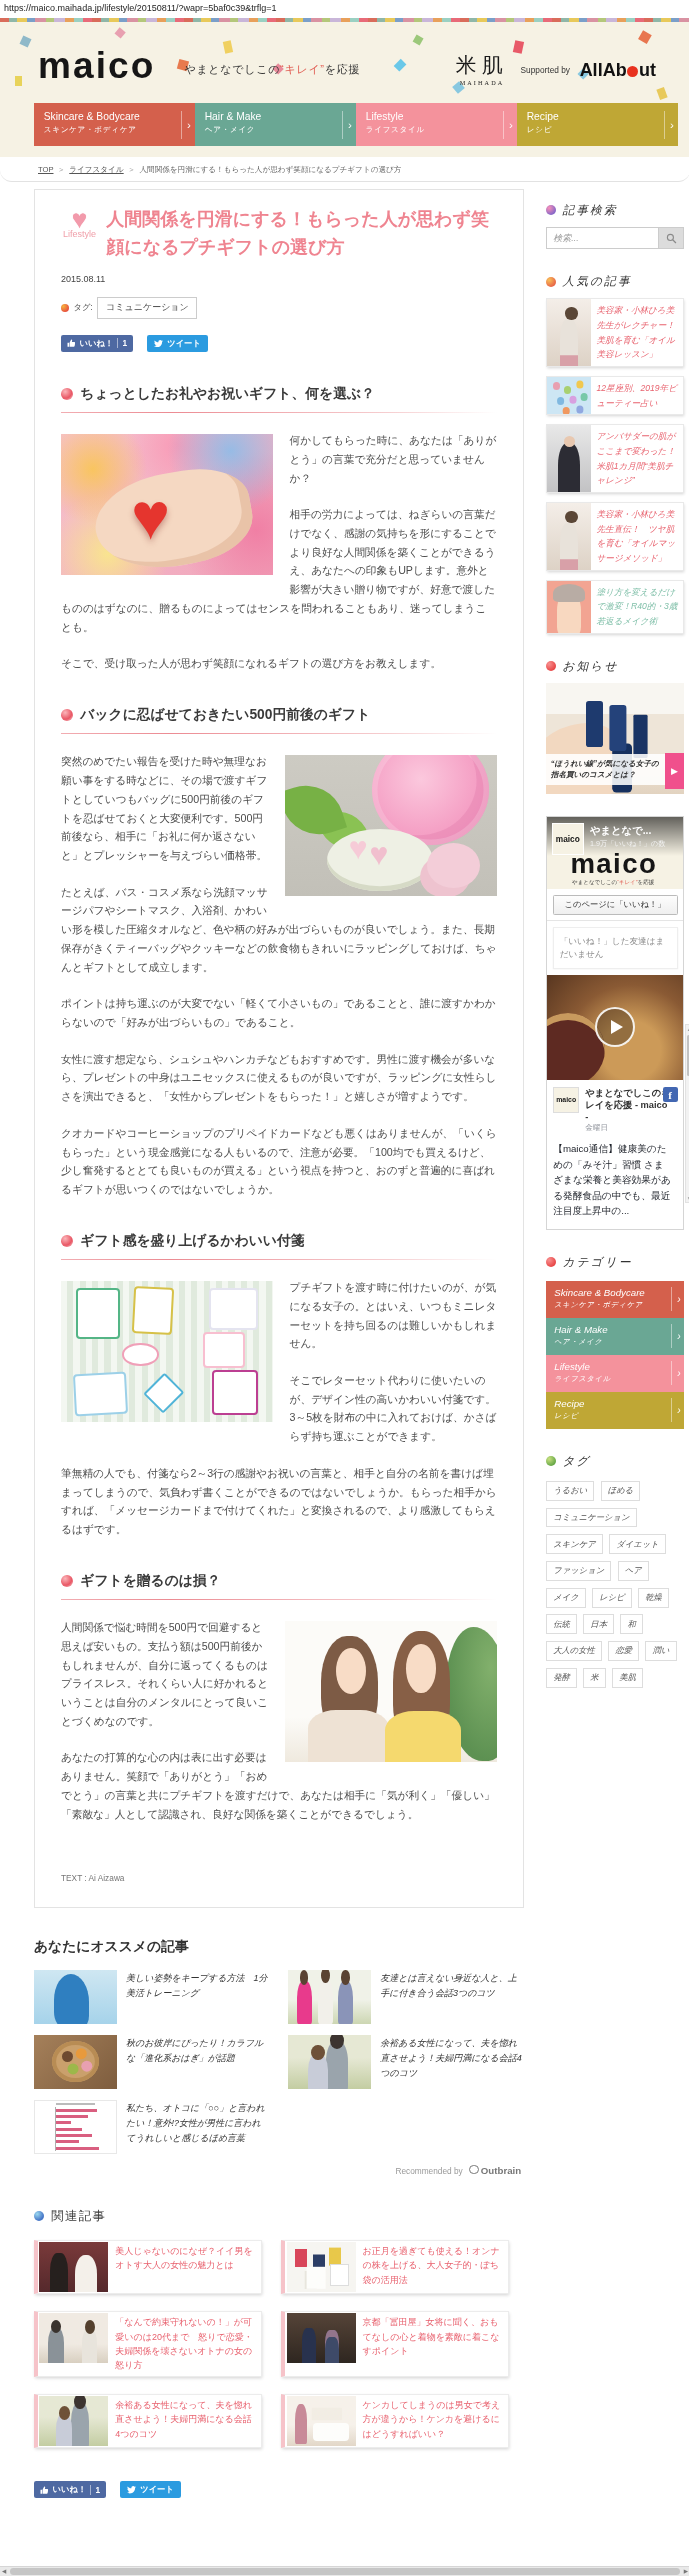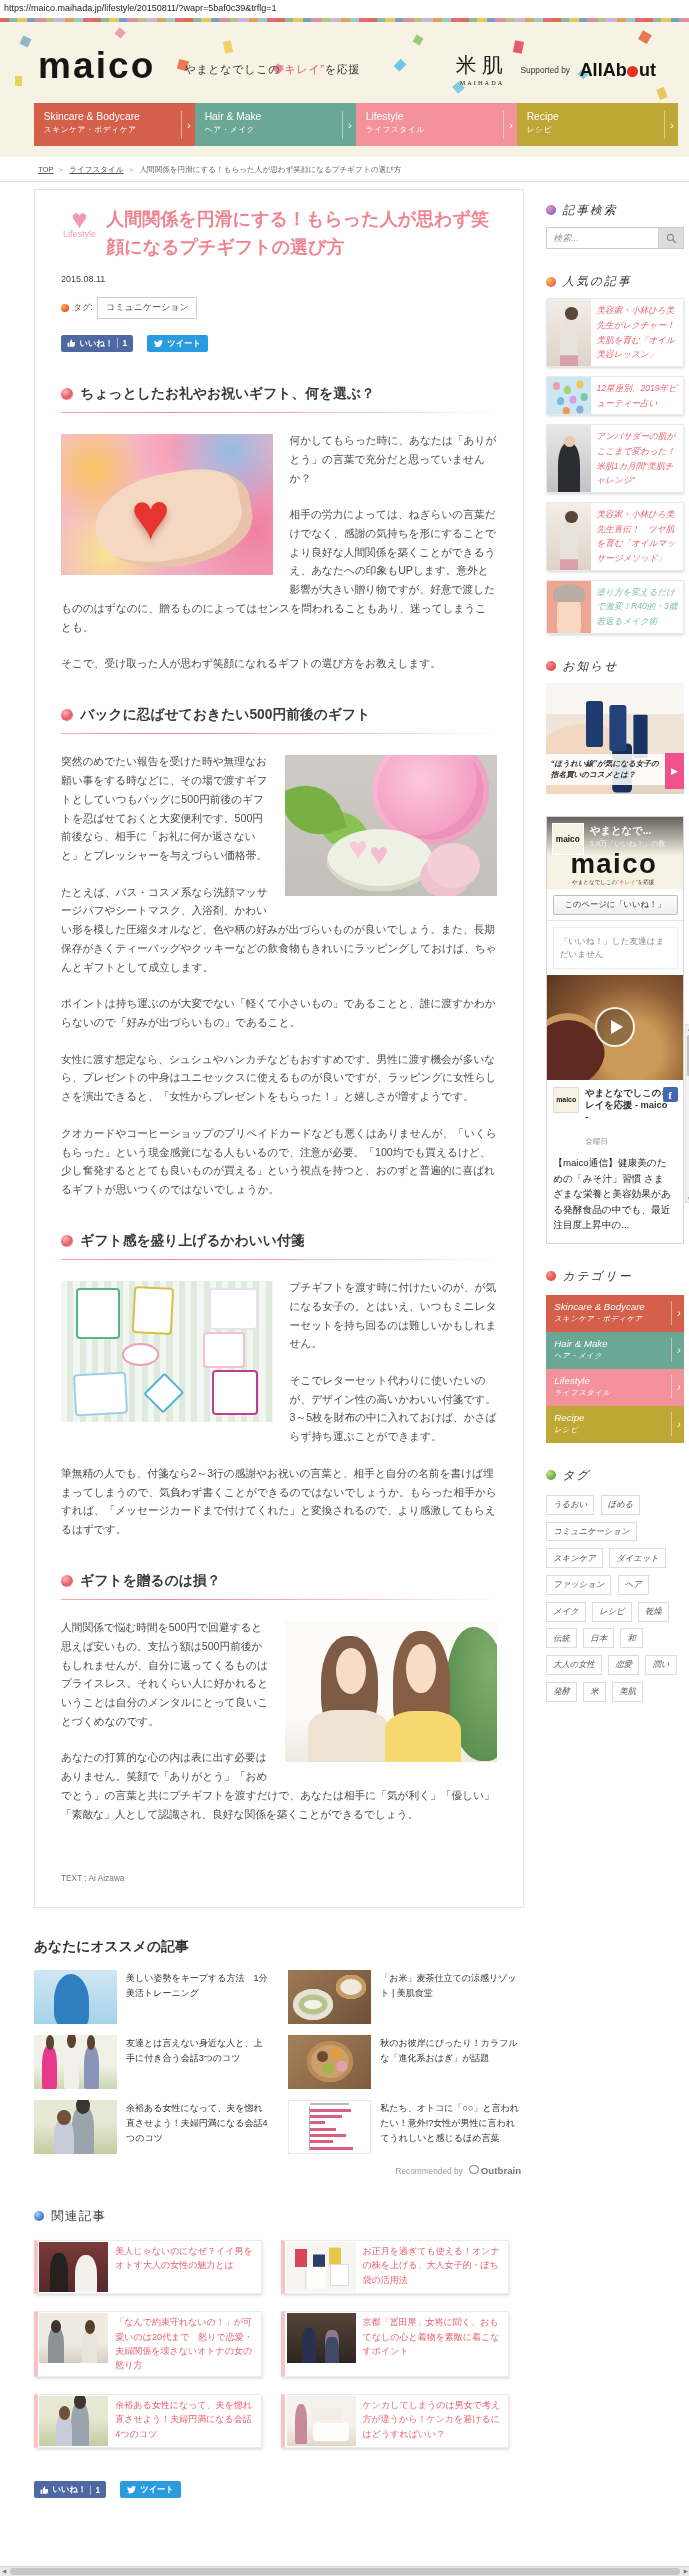--- a/index.html
+++ b/index.html
@@ -48,21 +48,21 @@
 .nav-item{width:161px;height:43px;color:#fff;padding:7.6px 9.7px;position:relative;cursor:pointer;}
 .nav-item .en{font-size:10.3px;}
 .nav-item .ja{font-size:7.6px;margin-top:3.4px;letter-spacing:0.7px;}
 .nav-item .chev{position:absolute;right:4.1px;top:7.6px;bottom:7.6px;border-left:0.7px solid rgba(255,255,255,.45);padding-left:5.5px;display:flex;align-items:center;font-size:11.7px;color:rgba(255,255,255,.95);}
 .c-red{background:#d4604c;}
 .c-teal{background:#6aa794;}
 .c-pink{background:#f4929c;}
 .c-mustard{background:#bfa735;}
 
 
-.breadcrumb{padding:7.6px 13.8px 6.2px 38px;font-size:7.6px;color:#666;border-bottom:0.7px solid #e2e2e2;}
+.breadcrumb{padding:7.6px 13.8px 6.2px 38px;font-size:7.6px;color:#666;border-bottom:0.7px solid #e2e2e2;border-radius:12px;}
 .breadcrumb a{color:#555;text-decoration:underline;cursor:pointer;}
 .breadcrumb .sep{margin:0 4.1px;color:#999;}
 
 
 .layout{display:flex;padding-left:34px;}
 .main{width:490px;}
 .sidebar{width:138px;margin-left:22px;padding-top:20.7px;}
 
 
 .article-box{border:0.7px solid #e3e3e3;margin-top:6.9px;padding:16.5px 26px 23.4px;}
@@ -120,21 +120,21 @@
 .art-women .w1h{position:absolute;left:17%;top:11%;width:27%;height:72%;background:#7d5b45;border-radius:45% 45% 40% 40%;}
 .art-women .w1f{position:absolute;left:24%;top:19%;width:14%;height:33%;background:#f8dcc6;border-radius:50%;}
 .art-women .w1b{position:absolute;left:11%;top:63%;width:38%;height:37%;background:#eee2d4;border-radius:35% 35% 0 0;}
 .art-women .w2h{position:absolute;left:51%;top:7%;width:27%;height:80%;background:#875f46;border-radius:45% 45% 35% 35%;}
 .art-women .w2f{position:absolute;left:57%;top:16%;width:14%;height:35%;background:#f8dcc6;border-radius:50%;}
 .art-women .w2b{position:absolute;left:47%;top:64%;width:36%;height:36%;background:#f5d96e;border-radius:38% 38% 0 0;}
 
 
 .rec-section{margin-top:30px;}
 .rec-h{font-size:13.8px;font-weight:bold;color:#333;}
-.rec-grid{display:grid;grid-template-columns:235px 235px;column-gap:19.3px;row-gap:11px;margin-top:13.8px;}
+.rec-grid{display:grid;grid-template-columns:235px 235px;column-gap:19.3px;row-gap:11px;margin-top:13.8px;font-style:italic;}
 .rec-item{display:flex;gap:9px;cursor:pointer;}
 .th{width:83px;height:54px;flex:none;position:relative;overflow:hidden;}
 .rec-title{font-size:9px;color:#333;line-height:1.65;padding-top:1.4px;}
 .th-posture{background:linear-gradient(180deg,#cfe7f2,#a6d3ea);}
 .th-posture:before{content:"";position:absolute;left:24%;top:8%;width:42%;height:100%;background:#2f7fc0;border-radius:48% 52% 22% 30%;}
 .th-risotto{background:linear-gradient(135deg,#9c7a55,#6e5138);}
 .th-risotto:before{content:"";position:absolute;left:6%;bottom:6%;width:48%;height:58%;background:#f4f2ec;border-radius:50%;box-shadow:inset 0 0 0 5.5px #e6e2d6,inset 0 0 0 11px #b6c48a;}
 .th-risotto:after{content:"";position:absolute;right:6%;top:10%;width:36%;height:44%;background:#efe9de;border-radius:50%;box-shadow:inset 0 0 0 4.1px #c89a5e;}
 .th-friends{background:linear-gradient(180deg,#f0f2e8 0 55%,#ccd6b2);}
 .th-friends .f1{position:absolute;left:10%;top:22%;width:18%;height:78%;background:#e83a8c;border-radius:40% 40% 10% 10%;}
@@ -232,21 +232,21 @@
 .fb-like-row{padding:5.5px;border-bottom:0.7px solid #e5e5e5;}
 .fb-like-btn{border:0.7px solid #bbb;background:linear-gradient(#fdfdfd,#efefef);font-size:8.3px;color:#333;padding:3.4px 2.8px;text-align:center;cursor:pointer;border-radius:1.4px;}
 .fb-friends{margin:6.2px 5.5px;border:0.7px solid #eee;background:#fff;color:#8a8a8a;font-size:8.6px;line-height:1.5;padding:6.9px 6.2px;box-shadow:0 0.7px 1.4px rgba(0,0,0,.08);}
 .fb-video{height:105px;position:relative;overflow:hidden;background:radial-gradient(circle at 62% 72%,#cc9a58 0 26%,#8a5a34 58%,#583620);}
 .fb-video:before{content:"";position:absolute;left:-12%;top:36%;width:55%;height:70%;background:#5e2a22;border-radius:50%;box-shadow:inset 0 6.9px 0 #c89a5e;}
 .play-circle{position:absolute;left:50%;top:50%;transform:translate(-50%,-50%);width:40px;height:40px;border:2.1px solid rgba(255,255,255,.9);border-radius:50%;background:rgba(40,30,20,.35);display:flex;align-items:center;justify-content:center;cursor:pointer;}
 .play-tri{width:0;height:0;border-left:12.4px solid #fff;border-top:7.6px solid transparent;border-bottom:7.6px solid transparent;margin-left:3.4px;}
 .fb-post{padding:6.9px 11px 9.7px 6.2px;position:relative;}
 .fb-post-avatar{width:26px;height:26px;background:#f6f2e4;border:0.7px solid #ddd;float:left;font-size:6.9px;font-weight:bold;color:#161616;display:flex;align-items:center;justify-content:center;}
 .fb-post-name{margin-left:32px;font-size:9.3px;font-weight:bold;color:#333;line-height:1.3;}
-.fb-post-time{margin-left:32px;font-size:7.6px;color:#90949c;margin-top:14px;}
+.fb-post-time{margin-left:32px;font-size:7.6px;color:#90949c;margin-top:0;}
 .fb-icon-sm{position:absolute;right:5.5px;top:6.9px;width:15px;height:15px;background:#4267b2;border-radius:2.1px;color:#fff;font-weight:bold;font-family:"Liberation Serif",serif;font-size:11px;text-align:center;line-height:16px;}
 .fb-post-text{clear:both;padding-top:8.3px;font-size:9.7px;color:#1d2129;line-height:1.6;max-height:103px;overflow:hidden;}
 .fb-scrollbar{position:absolute;right:-8.3px;top:207px;width:6.2px;height:179px;background:#f2f2f2;border:0.7px solid #e2e2e2;}
 .fb-scrollbar .tri-up{position:absolute;top:1.4px;left:0.7px;font-size:4.8px;color:#999;}
 .fb-scrollbar .tri-dn{position:absolute;bottom:1.4px;left:0.7px;font-size:4.8px;color:#999;}
 .fb-scrollbar .vthumb{position:absolute;left:0.7px;top:9.7px;width:3.4px;height:41px;background:#c2c2c2;border-radius:2.1px;}
 
 
 .cat-list{margin-top:11px;}
 .cat-item{width:138px;height:37px;color:#fff;padding:6.2px 8.3px;position:relative;cursor:pointer;}
@@ -456,24 +456,20 @@
       </div>
 
       <div class="rec-section" data-interactable="false">
         <div class="rec-h" data-interactable="false">あなたにオススメの記事</div>
         <div class="rec-grid">
           <div class="rec-item" data-interactable="true">
             <div class="th th-posture" data-interactable="false"></div>
             <div class="rec-title" data-interactable="false">美しい姿勢をキープする方法　1分美活トレーニング</div>
           </div>
           <div class="rec-item" data-interactable="true">
-            <div class="th th-risotto" data-interactable="false"></div>
-            <div class="rec-title" data-interactable="false">「お米」麦茶仕立ての涼感リゾット | 美肌食堂</div>
-          </div>
-          <div class="rec-item" data-interactable="true">
             <div class="th th-friends" data-interactable="false">
                 <span class="f1"></span>
                 <span class="f2"></span>
                 <span class="f3"></span>
               </div>
             <div class="rec-title" data-interactable="false">友達とは言えない身近な人と、上手に付き合う会話3つのコツ</div>
           </div>
           <div class="rec-item" data-interactable="true">
             <div class="th th-ohagi" data-interactable="false"></div>
             <div class="rec-title" data-interactable="false">秋のお彼岸にぴったり！カラフルな「進化系おはぎ」が話題</div>

